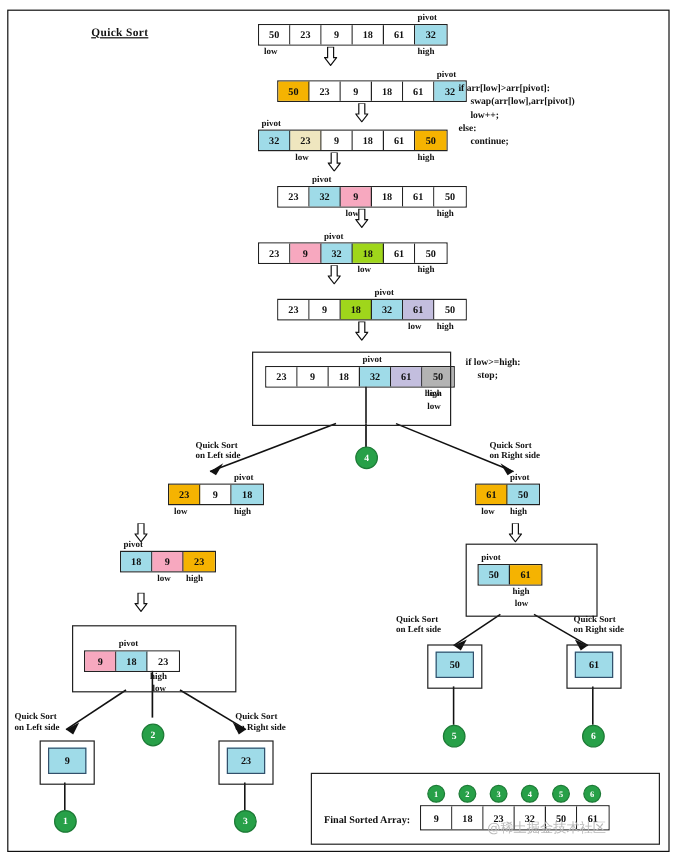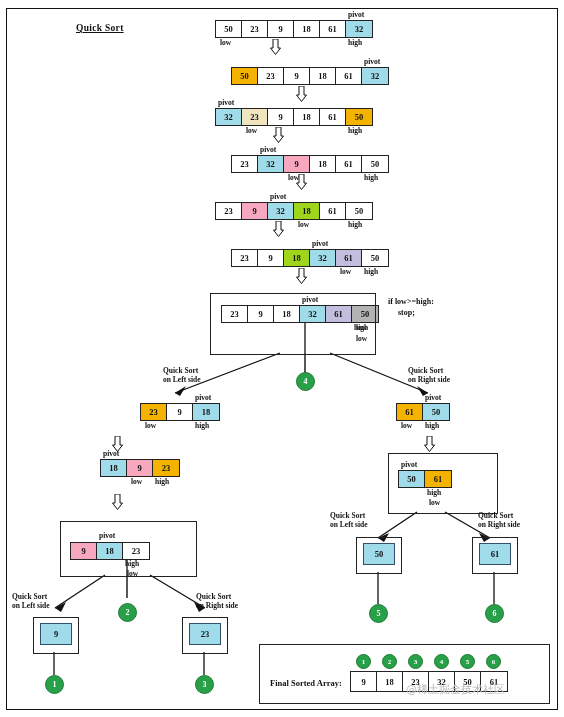--- a/index.html
+++ b/index.html
@@ -197,20 +197,25 @@
           <polygon points="3,0 8,0 8,9 10.5,9 5.5,15.5 0.5,9 3,9" fill="#ffffff" stroke="#111" stroke-width="1"></polygon>
         </svg>
       </div>
       <div class="harrow" style="left: 296px; top: 268px;">
         <svg width="11" height="16" viewBox="0 0 11 16">
           <polygon points="3,0 8,0 8,9 10.5,9 5.5,15.5 0.5,9 3,9" fill="#ffffff" stroke="#111" stroke-width="1"></polygon>
         </svg>
       </div>
     </div>
 
+  <div class="code" style="left:382px;top:68px;">if arr[low]&gt;arr[pivot]:
+     swap(arr[low],arr[pivot])
+     low++;
+else:
+     continue;</div>
   <div class="code" style="left:388px;top:296px;font-family:Liberation Serif, serif;">if low&gt;=high:
      stop;</div>
 
   <div class="box" style="left:210px;top:293px;width:164px;height:60px;"></div>
 
   <div class="circ" style="left:296px;top:372px;">4</div>
 
   <div class="lbl" style="left:163px;top:366px;white-space:pre;">Quick Sort
 on Left side</div>
   <div class="lbl" style="left:408px;top:366px;white-space:pre;">Quick Sort

